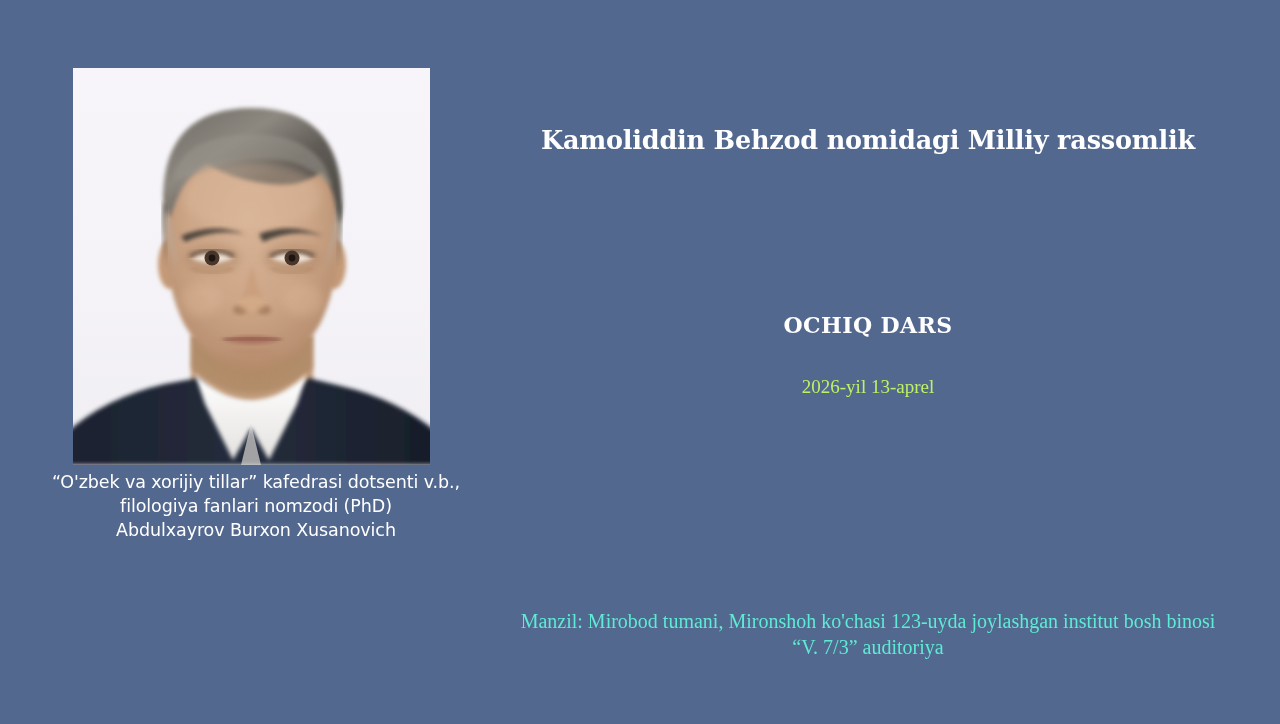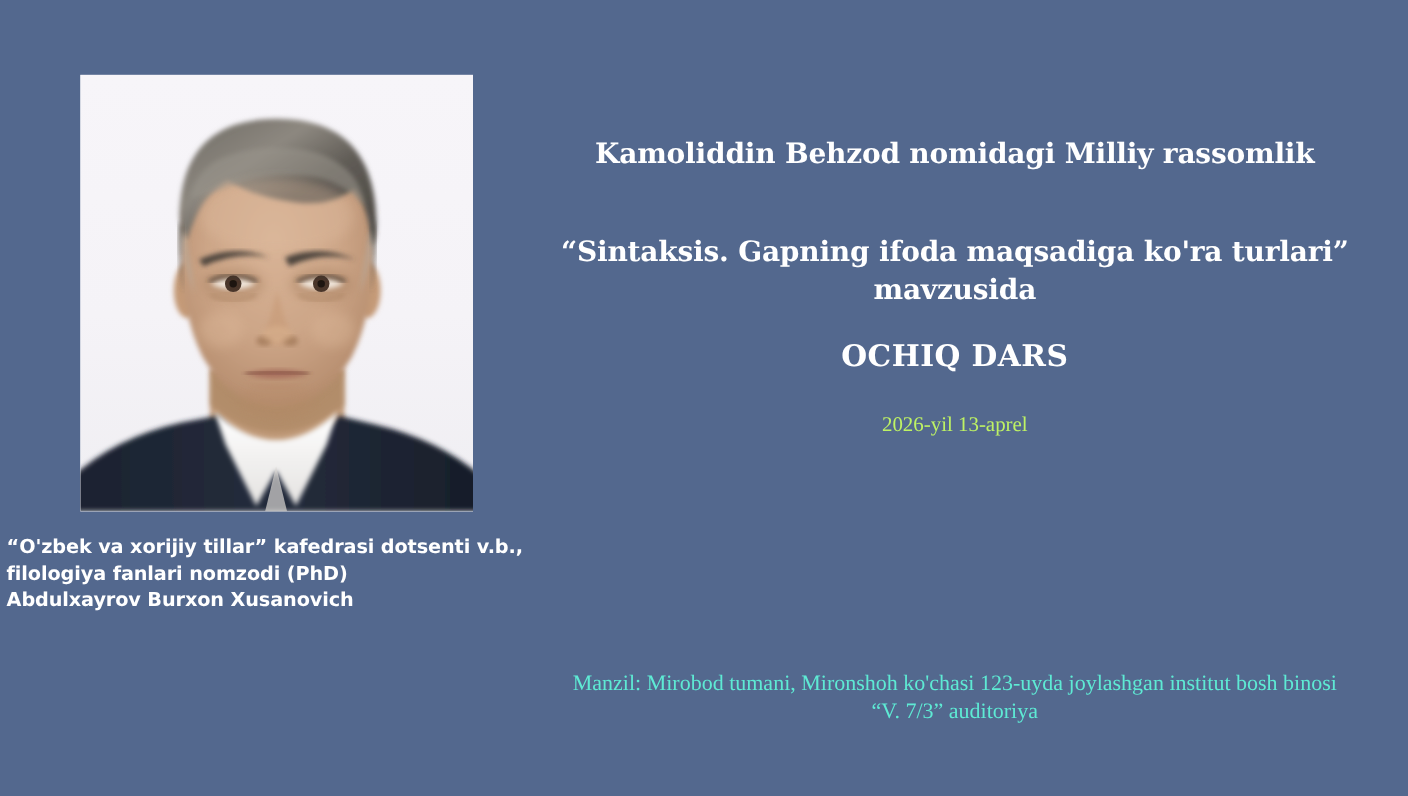--- a/index.html
+++ b/index.html
@@ -43,24 +43,25 @@
 
   #speaker-photo svg {
     display: block;
     width: 100%;
     height: 100%;
   }
 
   #speaker-caption {
     position: absolute;
     left: 6px;
-    top: 486px;
+    top: 470px;
     width: 500px;
+    text-align: center;
     font-family: "DejaVu Sans", "Liberation Sans", sans-serif;
-    font-weight: bold;
+    font-weight: normal;
     font-size: 17.5px;
     line-height: 24px;
     color: #ffffff;
     letter-spacing: -0.1px;
   }
   #speaker-caption .cap-line {
     display: block;
     white-space: nowrap;
   }
 
@@ -108,21 +109,21 @@
     letter-spacing: -0.2px;
   }
   #lesson-topic .ttl-line { display: block; white-space: nowrap; }
 
   #event-type {
     position: absolute;
     left: 0;
     top: 308px;
     width: 800px;
     text-align: center;
-    font-size: 27px;
+    font-size: 22px;
     line-height: 34px;
     letter-spacing: 0.4px;
   }
 
   #event-date {
     position: absolute;
     left: 0;
     top: 375px;
     width: 800px;
     text-align: center;
@@ -261,24 +262,20 @@
       <span class="cap-line">Abdulxayrov Burxon Xusanovich</span>
     </div>
   </div>
 
   <div id="text-block">
 
     <div id="institute-name" class="serif-bold">
       <span class="ttl-line">Kamoliddin Behzod nomidagi Milliy rassomlik</span>
     </div>
 
-    <div id="lesson-topic" class="serif-bold">
-      <span class="ttl-line">“Sintaksis. Gapning ifoda maqsadiga ko'ra turlari”</span>
-      <span class="ttl-line">mavzusida</span>
-    </div>
 
     <div id="event-type" class="serif-bold">OCHIQ DARS</div>
 
     <div id="event-date" class="serif-regular">2026-yil 13-aprel</div>
 
 
     <div id="venue-address" class="serif-regular">
       <span class="addr-line">Manzil: Mirobod tumani, Mironshoh ko'chasi 123-uyda joylashgan institut bosh binosi</span>
       <span class="addr-line">“V. 7/3” auditoriya</span>
     </div>

